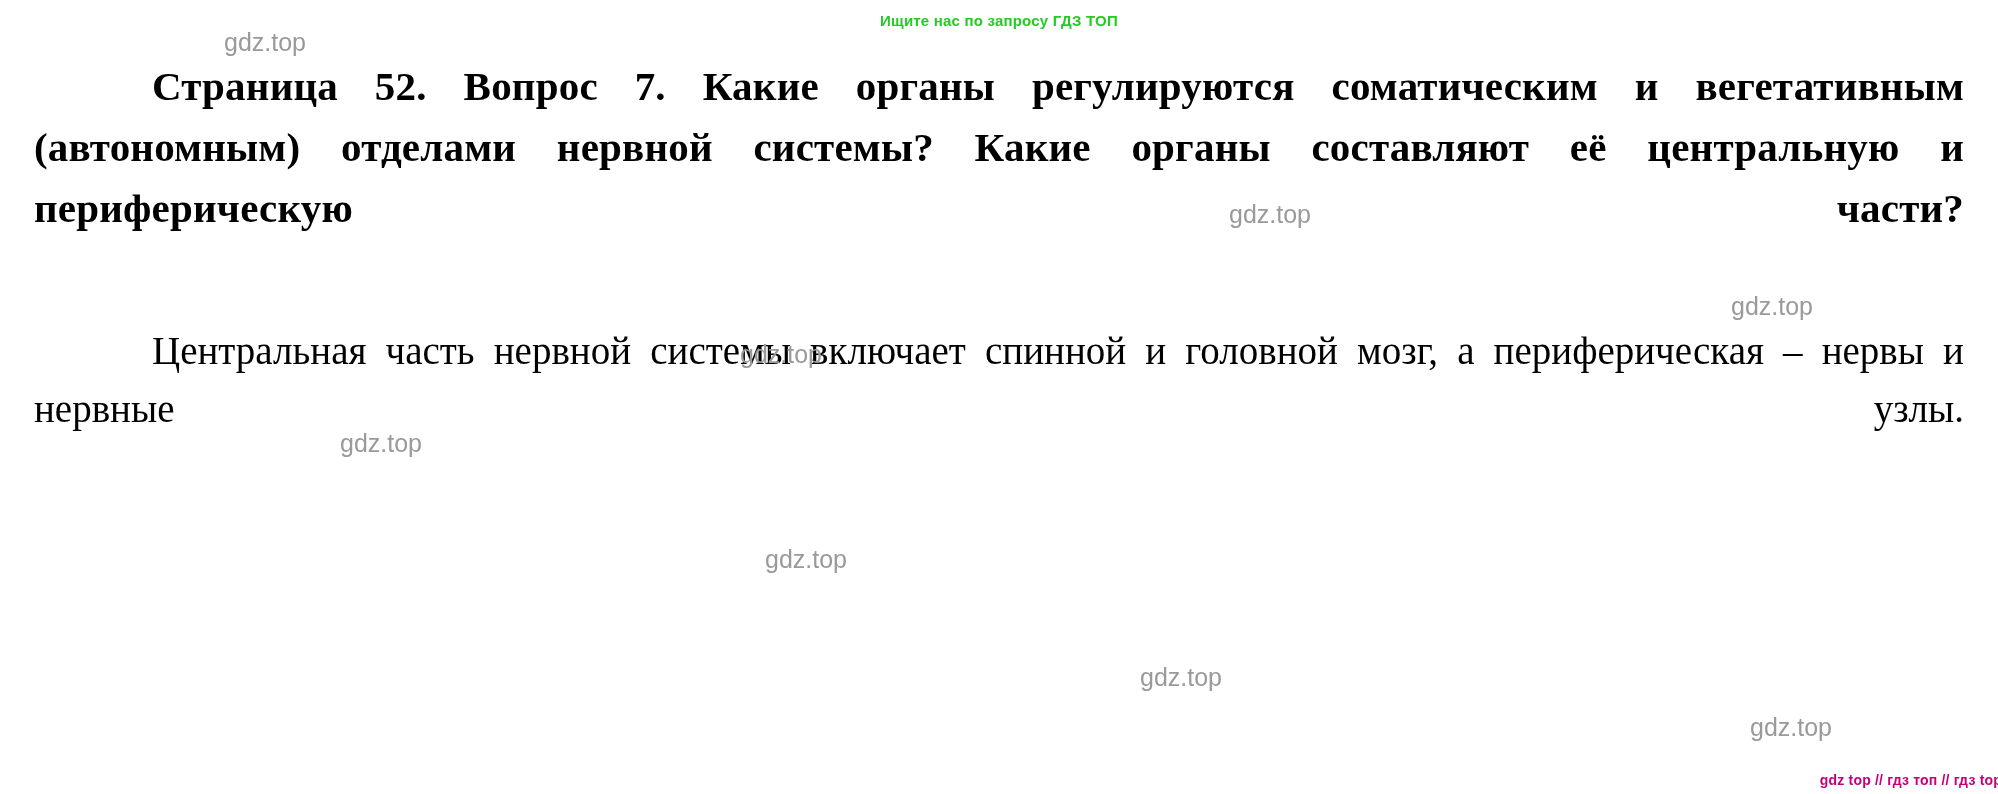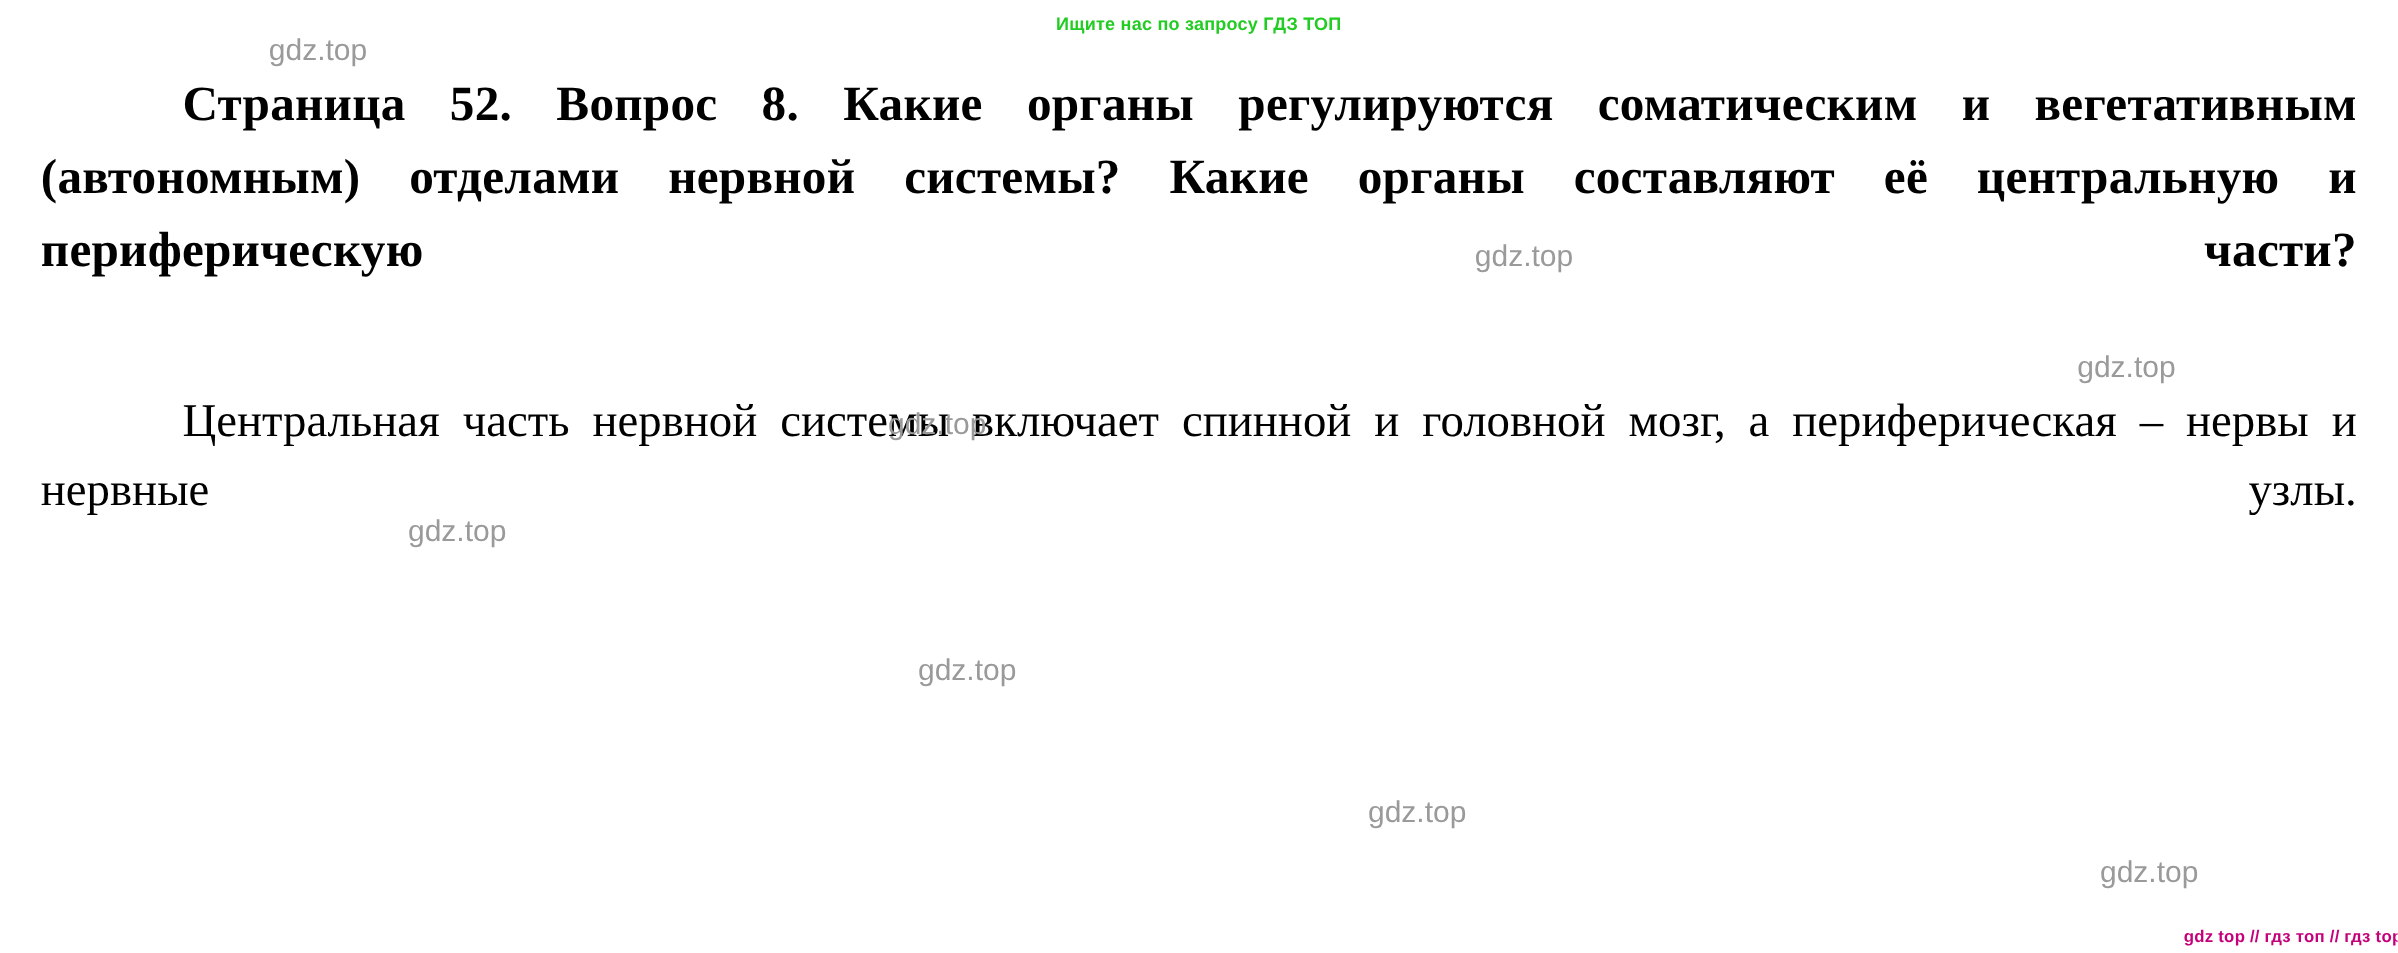--- a/index.html
+++ b/index.html
@@ -112,21 +112,21 @@
   .wm-7 { left: 1108px; top: 663px; }
   .wm-8 { left: 1718px; top: 713px; }
 </style>
 </head>
 <body>
 
 <div class="top-banner">Ищите нас по запросу ГДЗ ТОП</div>
 
 <div class="content">
 
-  <p class="q"><span class="lead">Страница 52. Вопрос 8.</span> <span>Какие органы регулируются соматическим и вегетативным (автономным) отделами нервной системы? Какие органы составляют её центральную и периферическую части?</span></p>
+  <p class="q"><span class="lead">Страница 52. Вопрос 7.</span> <span>Какие органы регулируются соматическим и вегетативным (автономным) отделами нервной системы? Какие органы составляют её центральную и периферическую части?</span></p>
 
 
   <p class="a"><span class="indent"></span><span>Центральная часть нервной системы включает спинной и головной мозг, а периферическая – нервы и нервные узлы.</span></p>
 
 </div>
 
 <div class="wm wm-1">gdz.top</div>
 <div class="wm wm-2">gdz.top</div>
 <div class="wm wm-3">gdz.top</div>
 <div class="wm wm-4">gdz.top</div>

